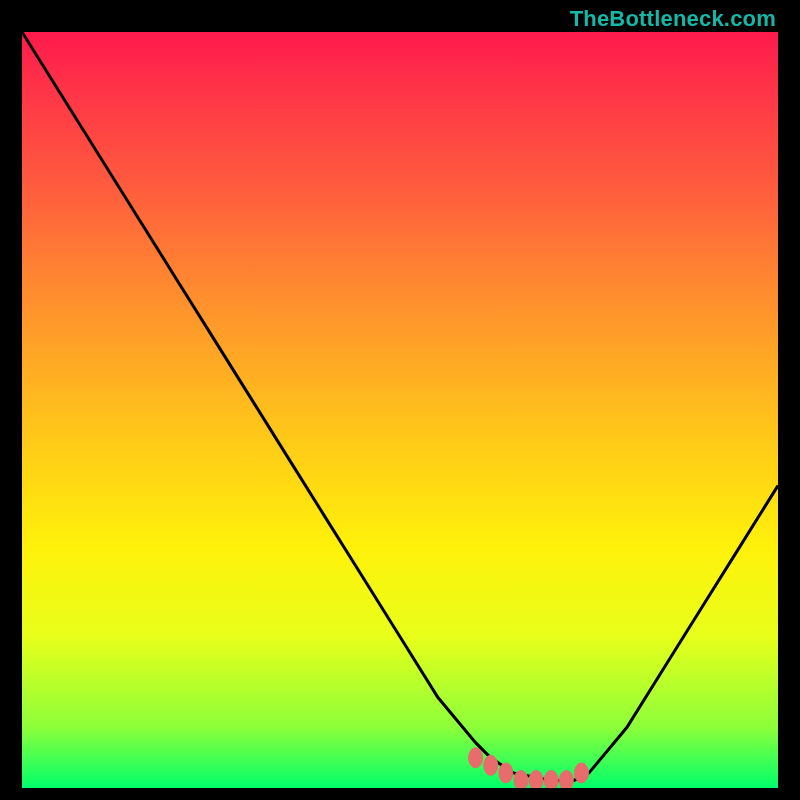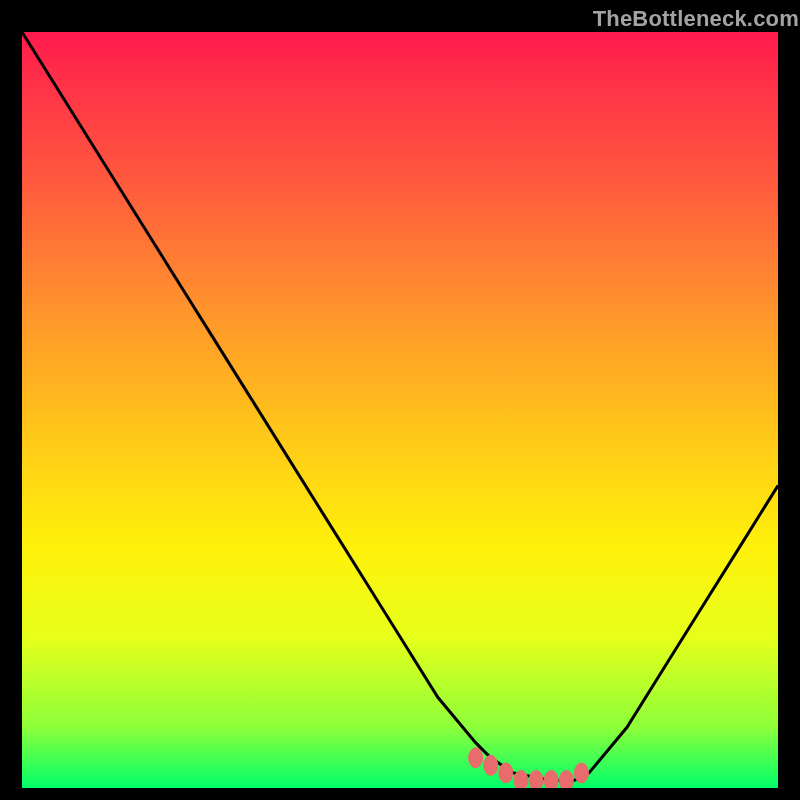--- a/index.html
+++ b/index.html
@@ -6,25 +6,25 @@
   html, body { width: 800px; height: 800px; background: #000; overflow: hidden; }
   .container {
     position: relative;
     width: 800px;
     height: 800px;
     background: #000;
   }
   .attribution {
     position: absolute;
     top: 6px;
-    right: 1px;
+    right: 24px;
     font-family: Arial, Helvetica, sans-serif;
     font-size: 22px;
     font-weight: bold;
-    color: #a3a3a3;
+    color: #14b8a6;
     letter-spacing: 0.2px;
     z-index: 5;
   }
   .plot-outer {
     position: absolute;
     left: 22px;
     top: 32px;
     width: 756px;
     height: 756px;
     background: #000;

